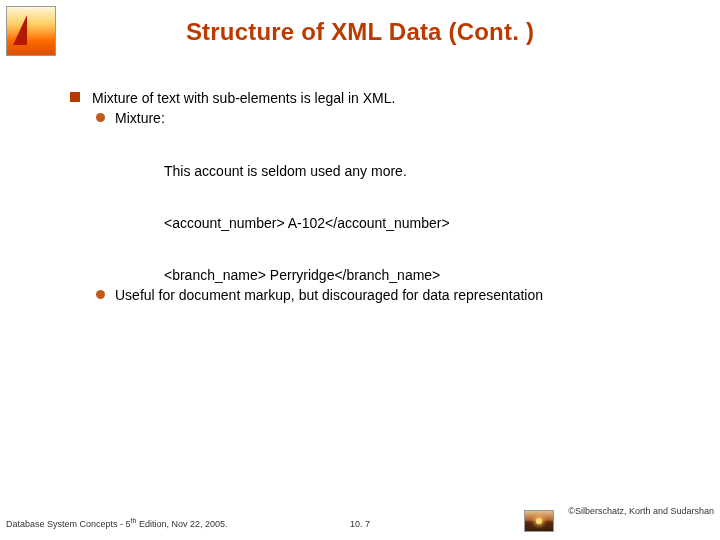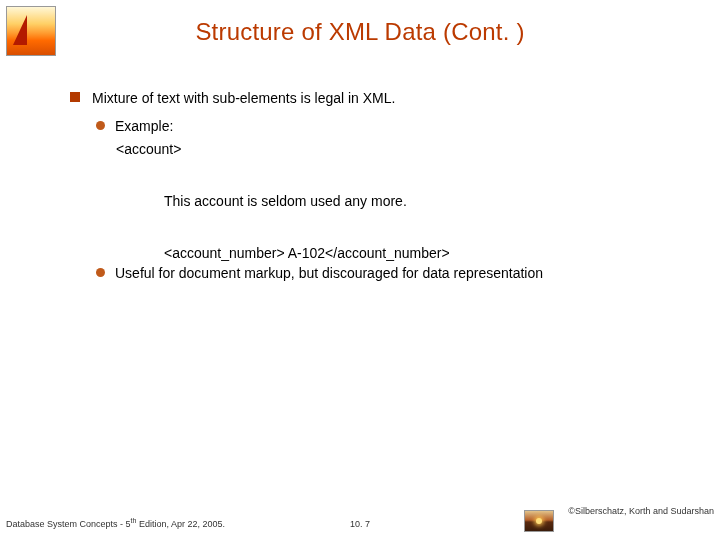--- a/index.html
+++ b/index.html
@@ -11,27 +11,27 @@
     background: linear-gradient(to bottom, #fff7d6 0%, #ffd066 35%, #ff9a2e 55%, #ff6a00 70%, #d94e00 100%);
     border: 1px solid #999;
   }
   .corner-img .sail {
     position: absolute; left: 6px; top: 8px; width: 0; height: 0;
     border-left: 14px solid transparent; border-bottom: 30px solid #b31a00;
   }
 
   .title {
     position: absolute; left: 0; right: 0; top: 18px;
-    text-align: center; font-weight: normal; font-size: 24px;
+    text-align: center; font-weight: bold; font-size: 24px;
     color: #bb3a00; letter-spacing: 0.2px;
   }
 
   .content { position: absolute; left: 70px; top: 88px; right: 40px; font-size: 14px; color: #000; line-height: 1.45; }
 
-  .lvl1 { display: flex; margin-bottom: 8px; }
+  .lvl1 { display: flex; }
   .lvl1 .sq { width: 10px; height: 10px; background: #b33a00; flex: 0 0 10px; margin-top: 4px; margin-right: 12px; }
 
   .lvl2 { display: flex; margin-left: 26px; margin-bottom: 2px; }
   .lvl2 .dot { width: 9px; height: 9px; border-radius: 50%; background: #c05a1a; flex: 0 0 9px; margin-top: 5px; margin-right: 10px; }
 
   .code { margin-left: 46px; font-family: Arial, Helvetica, sans-serif; font-size: 14px; line-height: 1.45; }
   .code .ind2 { padding-left: 48px; margin-top: 32px; }
 
   .footer { position: absolute; left: 6px; right: 6px; bottom: 8px; height: 32px; font-size: 9px; color: #333; }
   .footer .left { position: absolute; left: 0; bottom: 3px; }
@@ -62,39 +62,39 @@
 
   <div class="content">
 
     <div class="lvl1">
       <span class="sq"></span>
       <span>Mixture of text with sub-elements is legal in XML.</span>
     </div>
 
     <div class="lvl2">
       <span class="dot"></span>
-      <span>Example:</span>
+      <span>Mixture:</span>
     </div>
 
     <div class="code">
-      <div>&lt;account&gt;</div>
       <div class="ind2">This account is seldom used any more.</div>
       <div class="ind2">&lt;account_number&gt; A-102&lt;/account_number&gt;</div>
+      <div class="ind2">&lt;branch_name&gt; Perryridge&lt;/branch_name&gt;</div>
     </div>
 
     <div class="lvl2">
       <span class="dot"></span>
       <span>Useful for document markup, but discouraged for data representation</span>
     </div>
 
   </div>
 
   <div class="footer">
     <div class="left">
-      <span>Database System Concepts - 5</span><sup>th</sup><span> Edition, Apr 22, 2005.</span>
+      <span>Database System Concepts - 5</span><sup>th</sup><span> Edition, Nov 22, 2005.</span>
     </div>
     <div class="center">10. 7</div>
     <div class="thumb">
       <div class="sun"></div>
     </div>
     <div class="right">©Silberschatz, Korth and Sudarshan</div>
   </div>
 
 </div>
 

